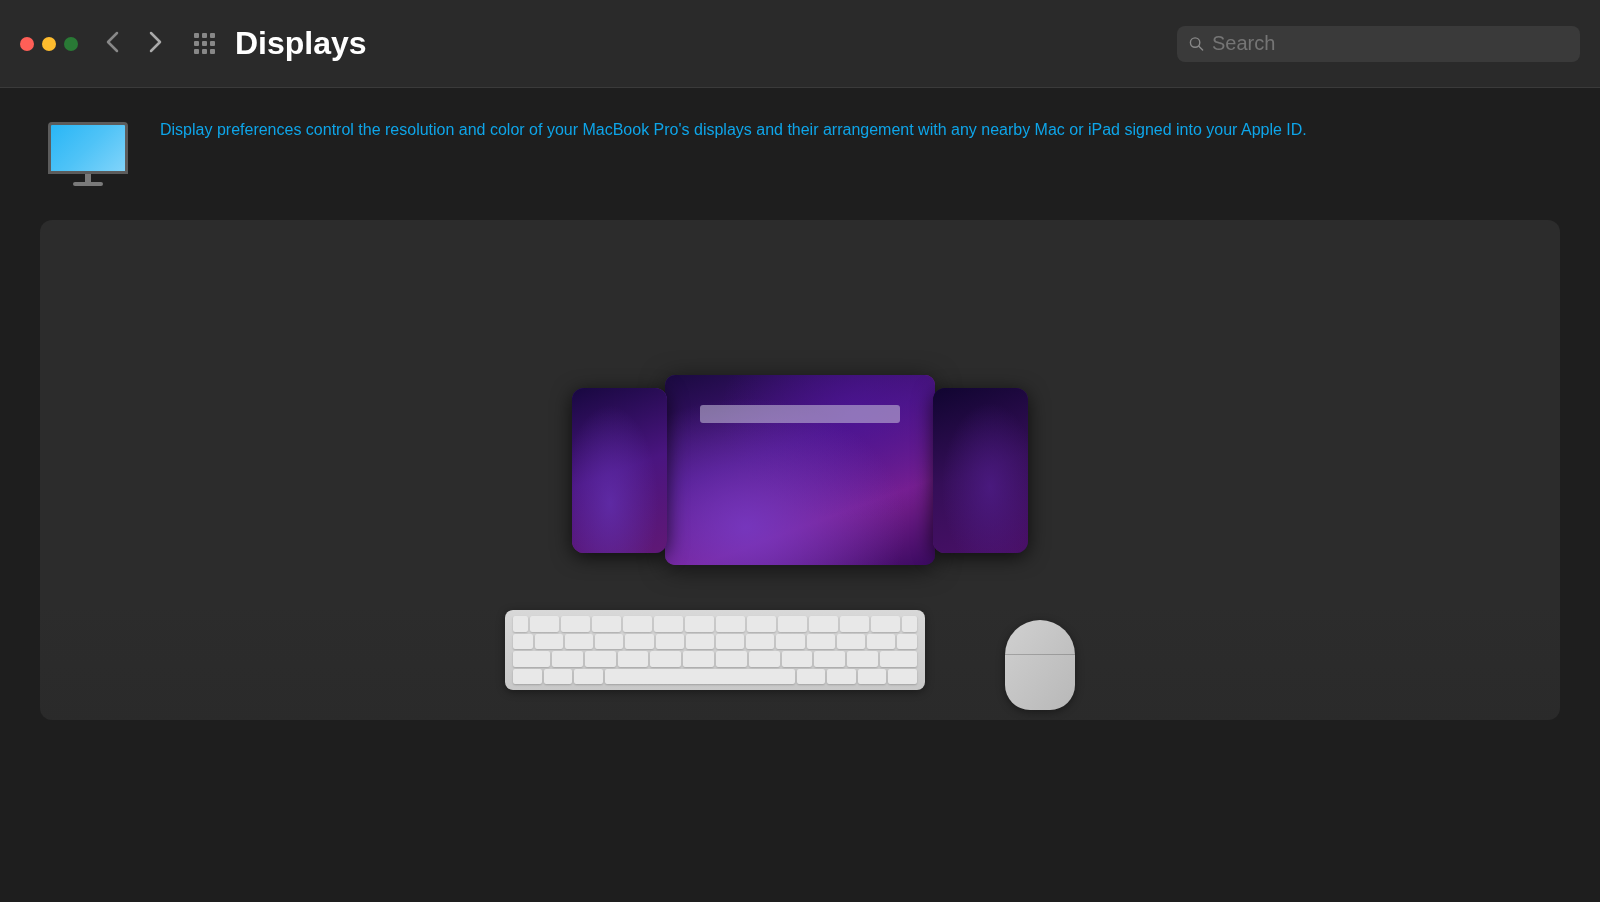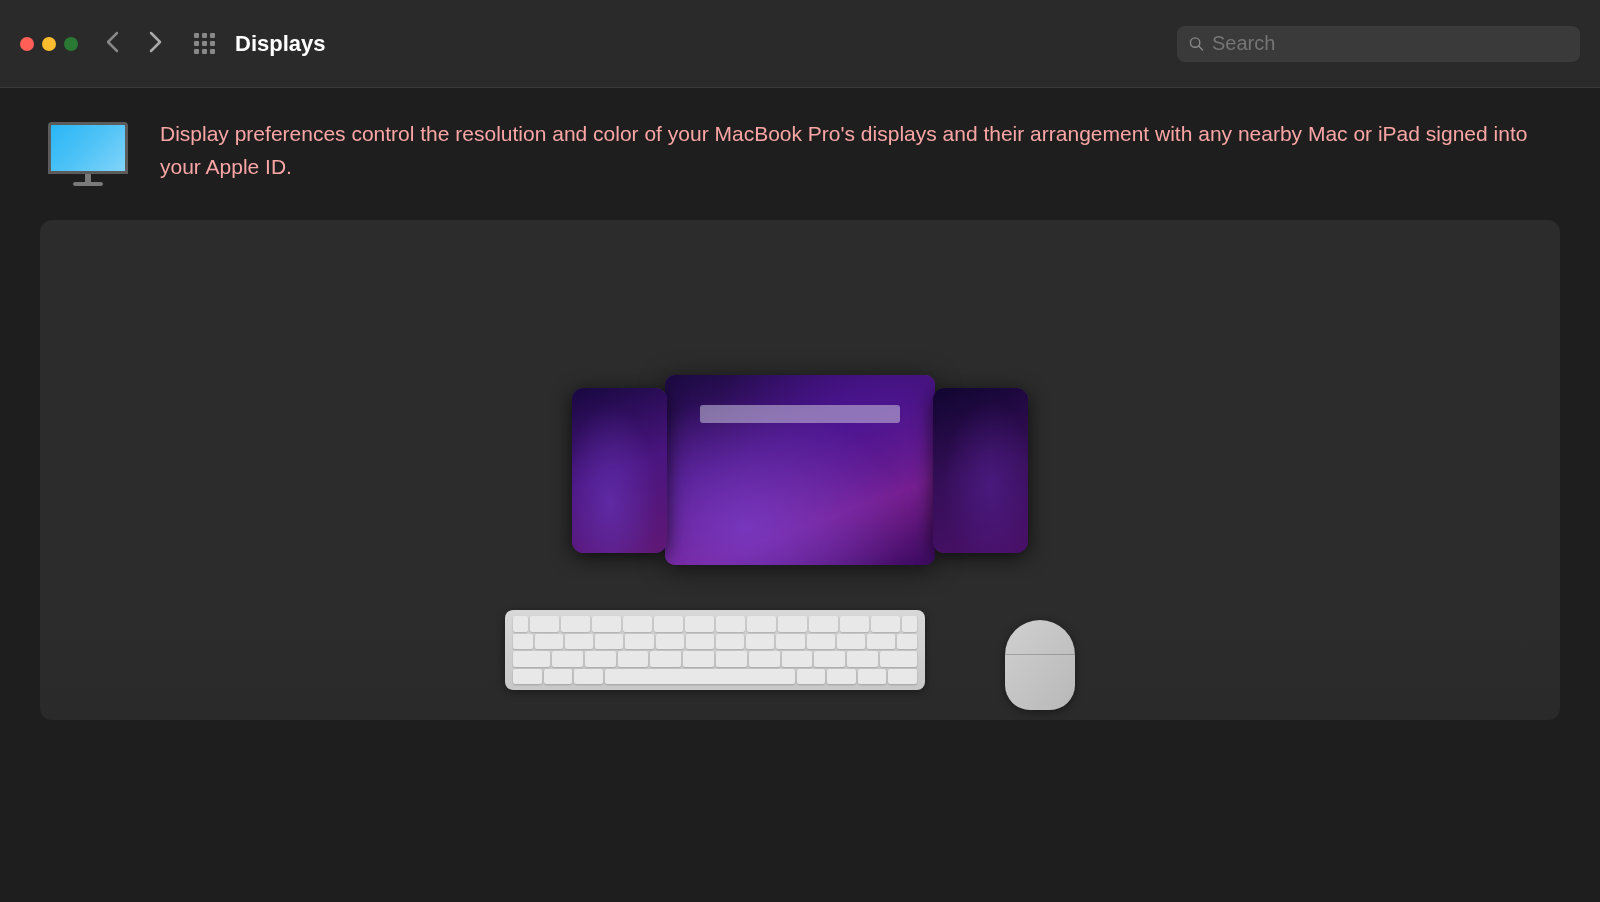--- a/index.html
+++ b/index.html
@@ -63,21 +63,21 @@
       background: none;
       border: none;
       color: #888;
       font-size: 20px;
       cursor: pointer;
       margin-right: 16px;
       padding: 4px;
     }
 
     .page-title {
-      font-size: 22px;
+      font-size: 32px;
       font-weight: 700;
       color: #ffffff;
       flex: 1;
     }
 
     .search-bar {
       width: 403px;
       height: 36px;
       background: #3a3a3a;
       border-radius: 8px;
@@ -142,23 +142,23 @@
 
     .monitor-base-foot {
       width: 30px;
       height: 4px;
       background: #7a7a7a;
       border-radius: 2px;
       margin: 0 auto;
     }
 
     .intro-text {
-      font-size: 21px;
+      font-size: 16px;
       line-height: 1.55;
-      color: #fca5a5;
+      color: #0ea5e9;
       padding-top: 6px;
     }
 
     
     .displays-panel {
       background: #2c2c2c;
       border-radius: 12px;
       width: 100%;
       height: 500px;
       position: relative;

